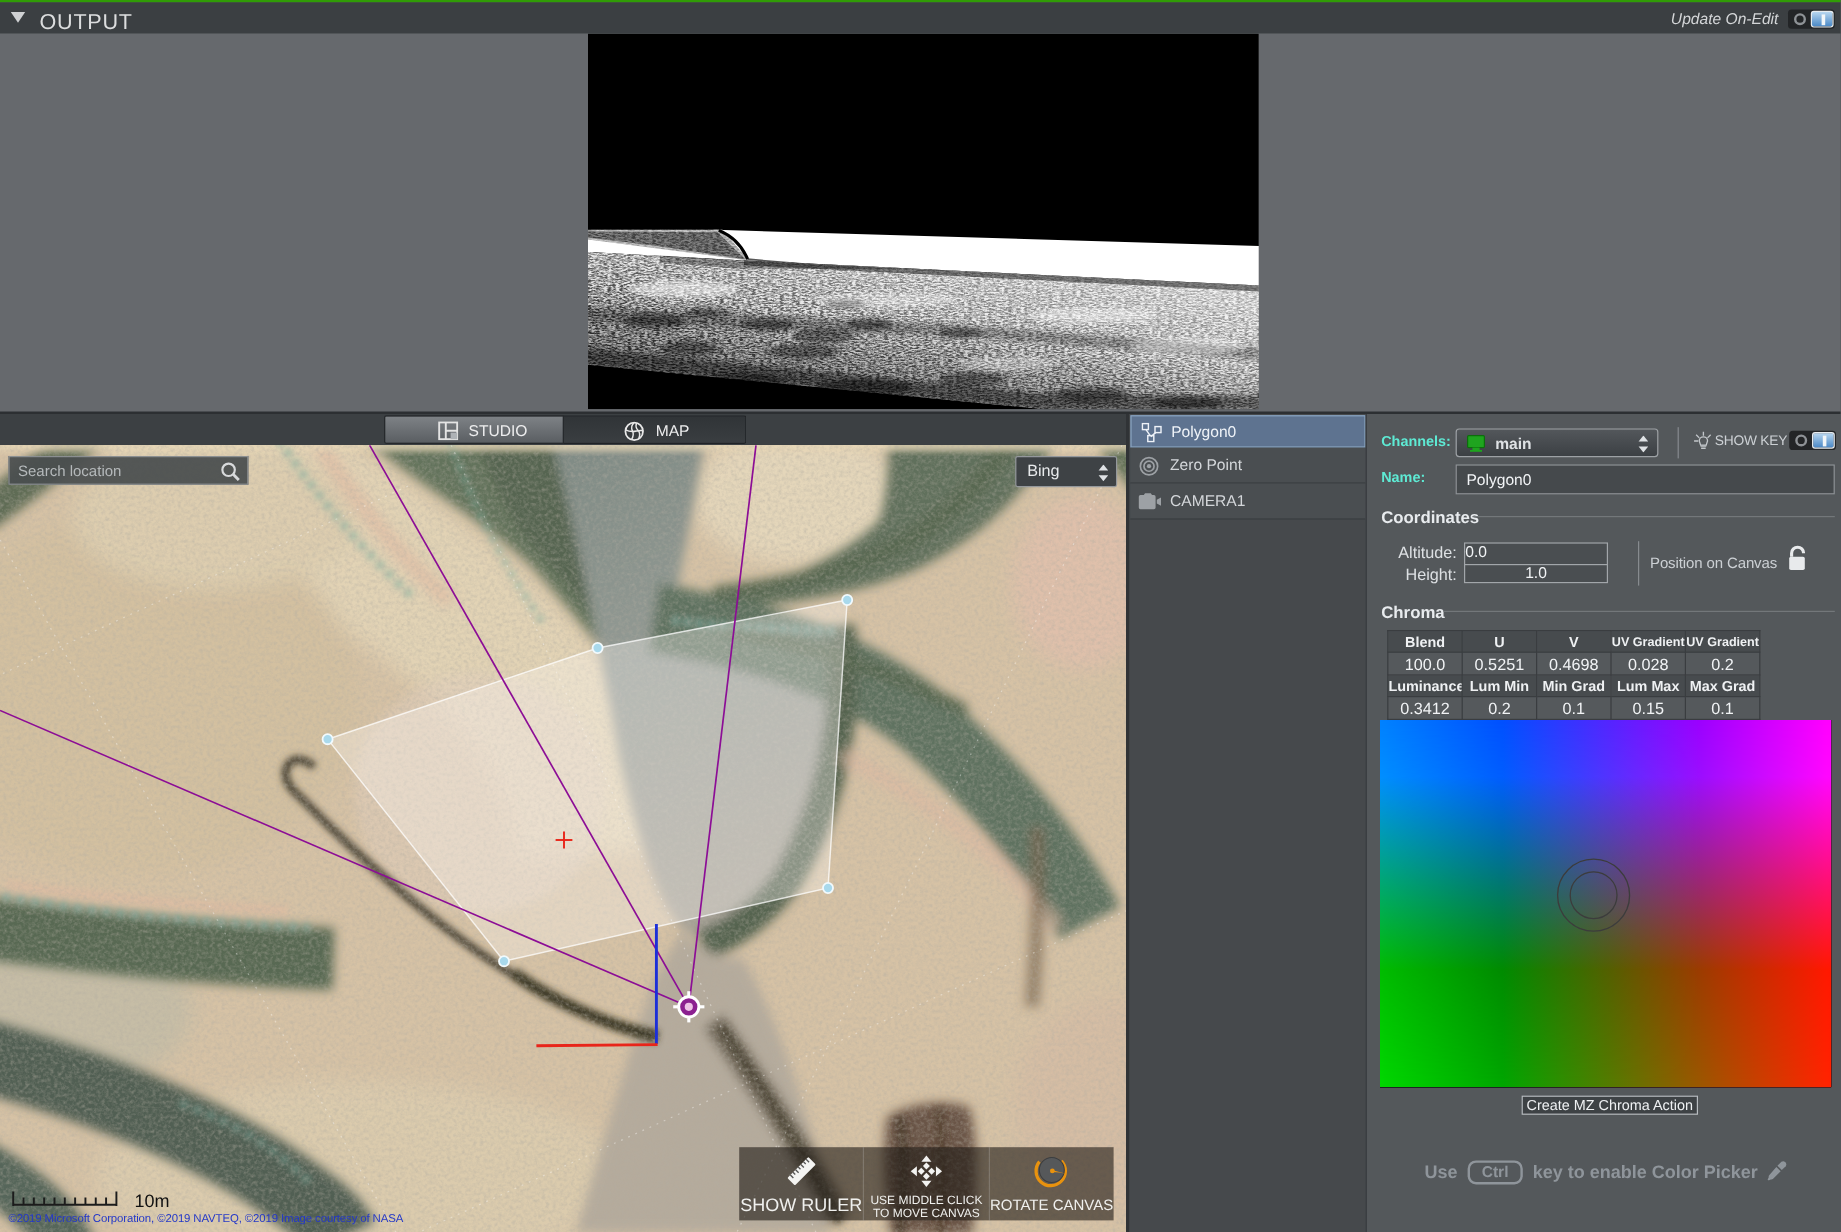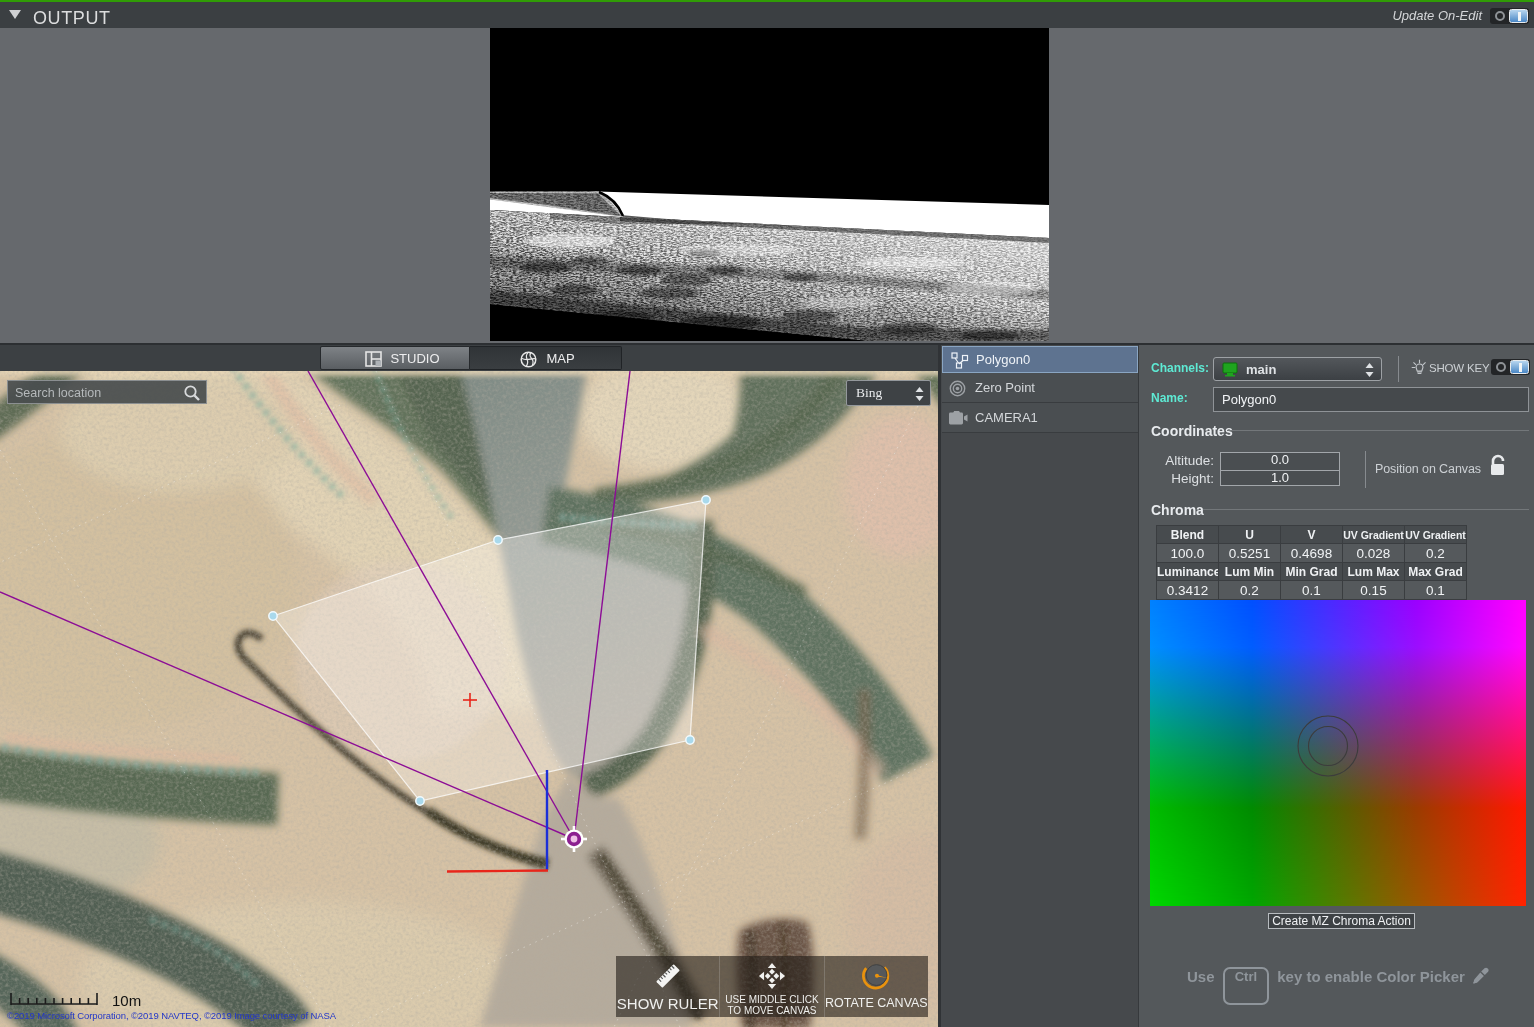--- a/index.html
+++ b/index.html
@@ -41,21 +41,21 @@
 #vline1 { position:absolute; left:259px; top:11px; width:1px; height:26px; background:#878b8f; }
 #vline2 { position:absolute; left:226px; top:106px; width:1px; height:37px; background:#878b8f; }
 .uvwrap { position:absolute; left:11px; top:255px; width:376px; height:306px; background:#000; isolation:isolate; }
 .uvl { position:absolute; inset:0; mix-blend-mode:plus-lighter; }
 #uvR { background:linear-gradient(to right,#000 27.2%,rgb(255,0,0) 99%); }
 #uvB { background:linear-gradient(to bottom,rgb(0,0,255) 15.4%,#000 68%); }
 #uvGt { background:linear-gradient(to right,rgb(0,129,0),#000 70.7%); -webkit-mask-image:linear-gradient(#000,transparent); mask-image:linear-gradient(#000,transparent); }
 #uvGb { background:linear-gradient(to right,rgb(0,216,0),rgb(0,34,0)); -webkit-mask-image:linear-gradient(transparent,#000); mask-image:linear-gradient(transparent,#000); }
 #mzbtn { position:absolute; left:129px; top:568px; width:147px; height:16px; background:#3e4245; border:1px solid #b8bcc0; color:#eff1f3; font-size:12px; text-align:center; line-height:14px; }
 #ctrlline { position:absolute; left:0px; top:620px; width:396px; text-align:center; color:#8f959b; font-size:15px; font-weight:bold; }
-.key { display:inline-block; border:2px solid #8f959b; border-radius:7px; font-size:13px; padding:0px 10px 19px 10px; margin:0 4px; position:relative; top:-1px; }
+.key { display:inline-block; border:2px solid #8f959b; border-radius:7px; font-size:13px; padding:0px 10px 1px 10px; margin:0 4px; position:relative; top:-1px; }
 #searchbox { left:7px; top:9px; width:200px; height:24px; background:rgba(73,77,79,0.93); border:1px solid #8b8f91; color:#b5b9bb; font-size:12.5px; }
 #bingdd { left:846px; top:9px; width:85px; height:26px; background:#3e4245; border:1px solid #94989c; border-radius:2px; color:#e8eaec; font-size:13.5px; }
 #mapbtns { left:616px; top:585px; width:312px; height:61px; background:rgba(32,27,21,0.60); display:flex; }
 .mbcell { position:relative; flex:1; border-right:1px solid rgba(200,200,200,0.25); color:#f0f0ee; text-align:center; }
 .mbcell:last-child { border-right:none; }
 #scalebar { left:10px; top:621px; }
 #copyright { left:7px; top:639px; font-size:9.5px; letter-spacing:-0.1px; color:#2438c8; }
 #chromatbl { border:1px solid #6d7174; }
 #chromatbl td { border:1px solid #3a3d40; text-align:center; overflow:hidden; white-space:nowrap; }
 #chromatbl .th td { background:#474b4e; color:#eff1f3; font-weight:bold; font-size:12px; height:18px; }
@@ -274,21 +274,21 @@
       </g>
     </svg>
     <div class="abs" id="searchbox">
         <span style="position:absolute;left:7px;top:5px;">Search location</span>
       <svg style="position:absolute;right:5px;top:3px;" width="18" height="18" viewBox="0 0 18 18">
           <circle cx="7.5" cy="7.5" r="5.2" fill="none" stroke="#d8dadc" stroke-width="1.8"></circle>
           <line x1="11.5" y1="11.5" x2="16" y2="16" stroke="#d8dadc" stroke-width="2.4"></line>
         </svg>
     </div>
     <div class="abs" id="bingdd">
-        <span style="position:absolute;left:9px;top:4px;font-family:Liberation Serif, serif;">Bing</span>
+        <span style="position:absolute;left:9px;top:4px;">Bing</span>
       <svg style="position:absolute;right:6px;top:6px;" width="9" height="14" viewBox="0 0 9 14">
           <path d="M4.5 0 L8.5 5 L0.5 5 Z" fill="#dfe2e5"></path>
           <path d="M4.5 14 L8.5 9 L0.5 9 Z" fill="#dfe2e5"></path>
         </svg>
     </div>
     <div class="abs" id="mapbtns">
       <div class="mbcell">
         <svg style="margin-top:5px;" width="30" height="30" viewBox="0 0 34 34">
             <g transform="rotate(-45 17 17)">
               <rect x="3" y="12" width="28" height="10" rx="1" fill="#f4f4f2"></rect>
@@ -407,21 +407,21 @@
         <div class="ibar"></div>
       </div>
     <div class="rlabel" style="left:12px; top:46px;">Name:</div>
     <div class="inbox" id="name-in">
         <span style="position:absolute;left:8px;top:4px;">Polygon0</span>
       </div>
 
     <div class="sechdr" style="left:12px; top:78px;">Coordinates</div>
     <div class="secline" style="left:88px; top:85px; width:302px;"></div>
     <div style="position:absolute;left:0px;top:108px;width:75px;text-align:right;font-size:13.5px;color:#dde0e3;">Altitude:</div>
-    <div class="inbox" style="left:81px;top:107px;width:120px;height:28px;text-align:center;line-height:14px;">0.0</div>
+    <div class="inbox" style="left:81px;top:107px;width:120px;height:28px;line-height:14px;">0.0</div>
     <div style="position:absolute;left:0px;top:126px;width:75px;text-align:right;font-size:13.5px;color:#dde0e3;">Height:</div>
     <div class="inbox" style="left:81px;top:125px;width:120px;height:16px;text-align:center;line-height:14px;">1.0</div>
     <div id="vline2"></div>
     <div style="position:absolute;left:236px;top:117px;font-size:12.5px;letter-spacing:-0.1px;color:#ccd0d4;">Position on Canvas</div>
     <svg style="position:absolute;left:351px;top:109px;" width="17" height="23" viewBox="0 0 17 23">
       <path d="M3 10 V7 a5 5 0 0 1 10 0" fill="none" stroke="#e8eaec" stroke-width="2.6"></path>
       <rect x="1" y="10" width="13" height="11" rx="1.5" fill="#e8eaec"></rect>
     </svg>
 
     <div class="sechdr" style="left:12px; top:157px;">Chroma</div>

